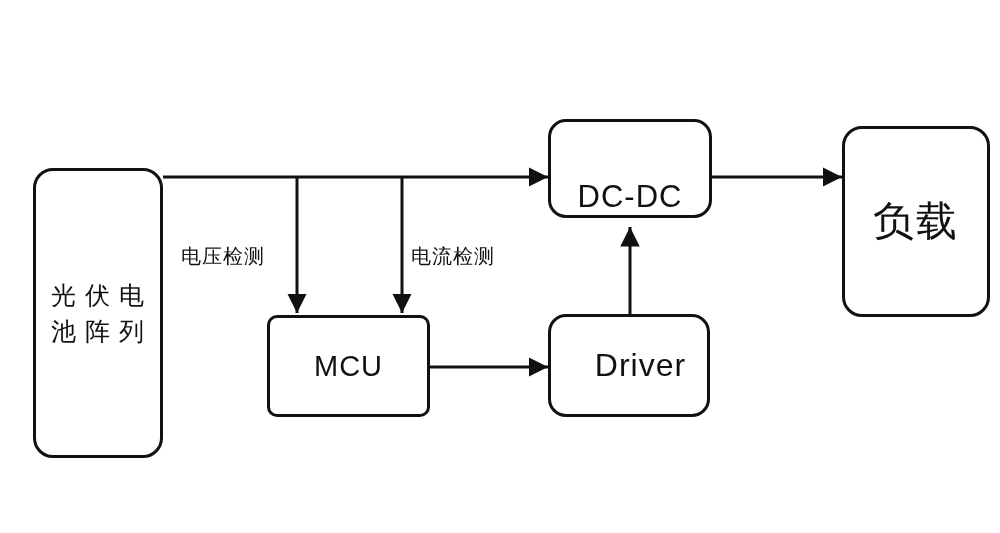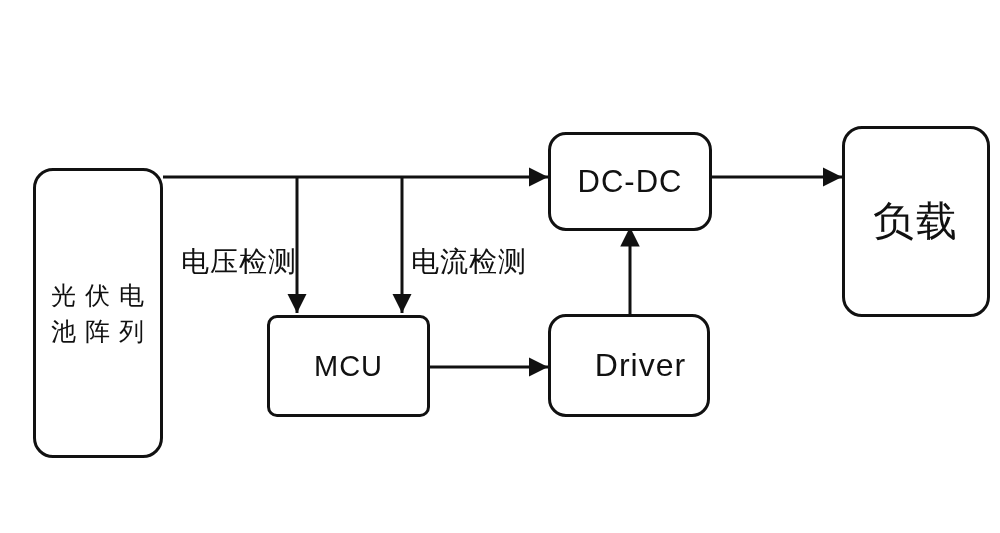--- a/index.html
+++ b/index.html
@@ -37,25 +37,26 @@
   .block-pv {
     left: 33px;  top: 125px;
     width: 130px; height: 290px;
     border-radius: 20px;
     font-size: 25px;
     line-height: 36px;
     letter-spacing: 1px;
     margin-top: 43px;
   }
   .block-dcdc {
-    left: 548px; top: 132px;
+    left: 548px; top: 119px;
     width: 164px; height: 99px;
     border-radius: 18px;
     font-size: 31px;
     letter-spacing: 1px;
+    justify-content: flex-end;
   }
   .block-load {
     left: 842px; top: 126px;
     width: 148px; height: 191px;
     border-radius: 20px;
     font-size: 41px;
     letter-spacing: 2px;
   }
   .block-mcu {
     left: 267px; top: 315px;
@@ -67,21 +68,21 @@
   .block-driver {
     left: 548px; top: 314px;
     width: 162px; height: 103px;
     border-radius: 18px;
     font-size: 32px;
     letter-spacing: 1px;
     padding-left: 23px;
   }
   .edge-label {
     position: absolute;
-    font-size: 28px;
+    font-size: 20px;
     letter-spacing: 1px;
     white-space: nowrap;
     color: #111111;
   }
   .label-voltage { left: 181px; top: 243px; }
   .label-current { left: 411px; top: 243px; }
 </style>
 </head>
 <body>
 

